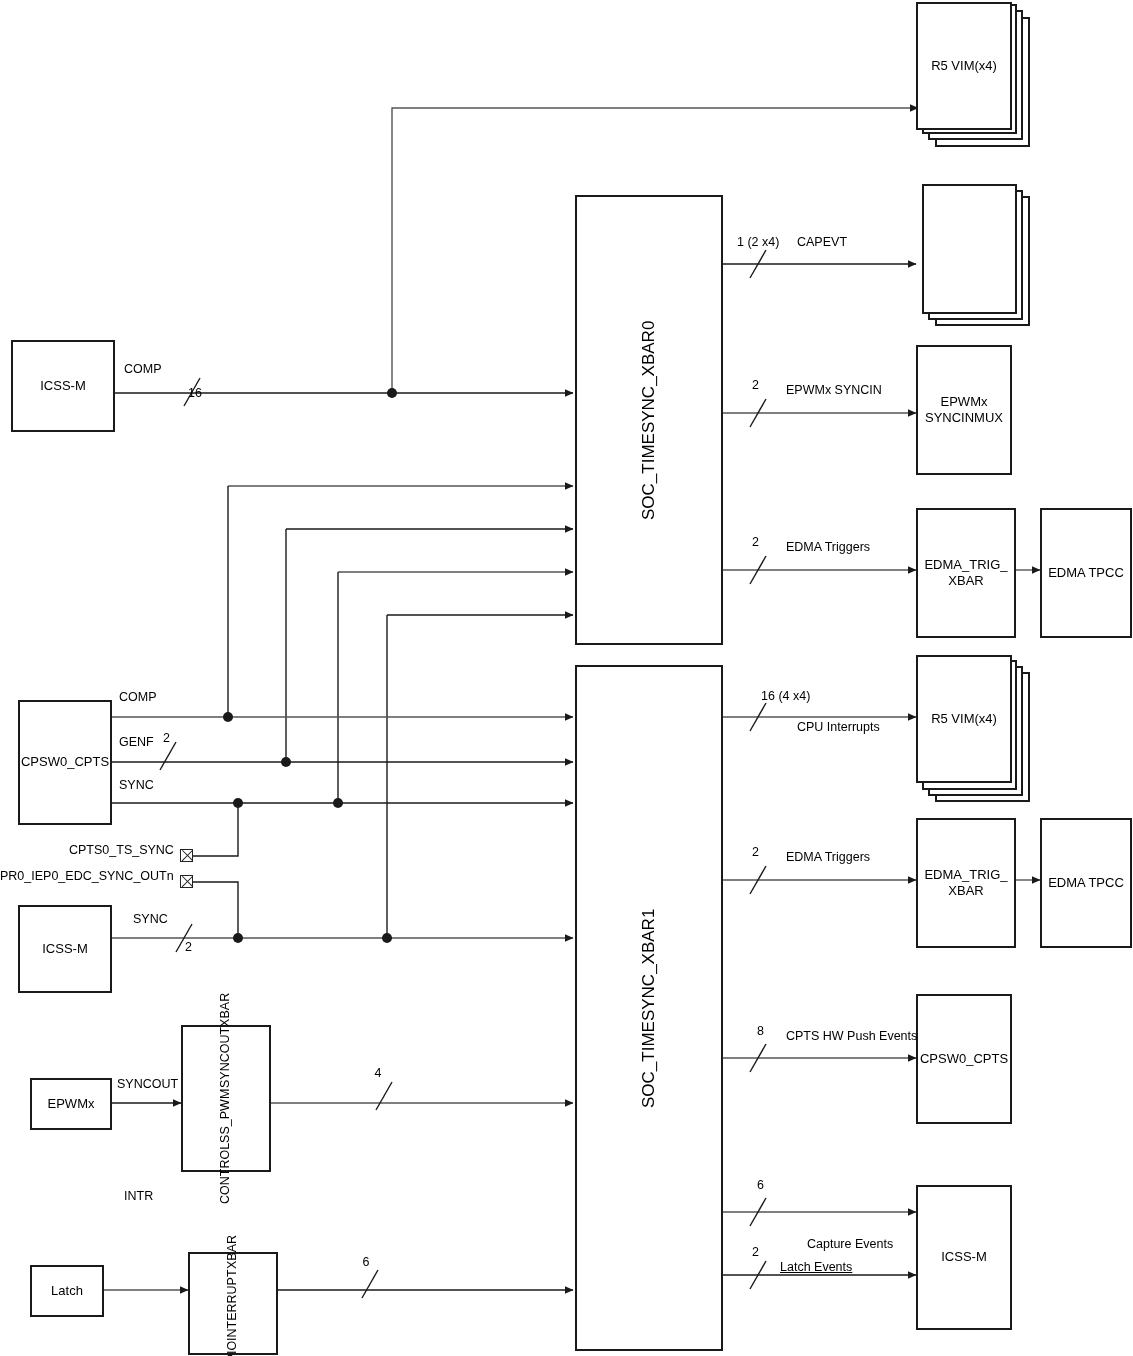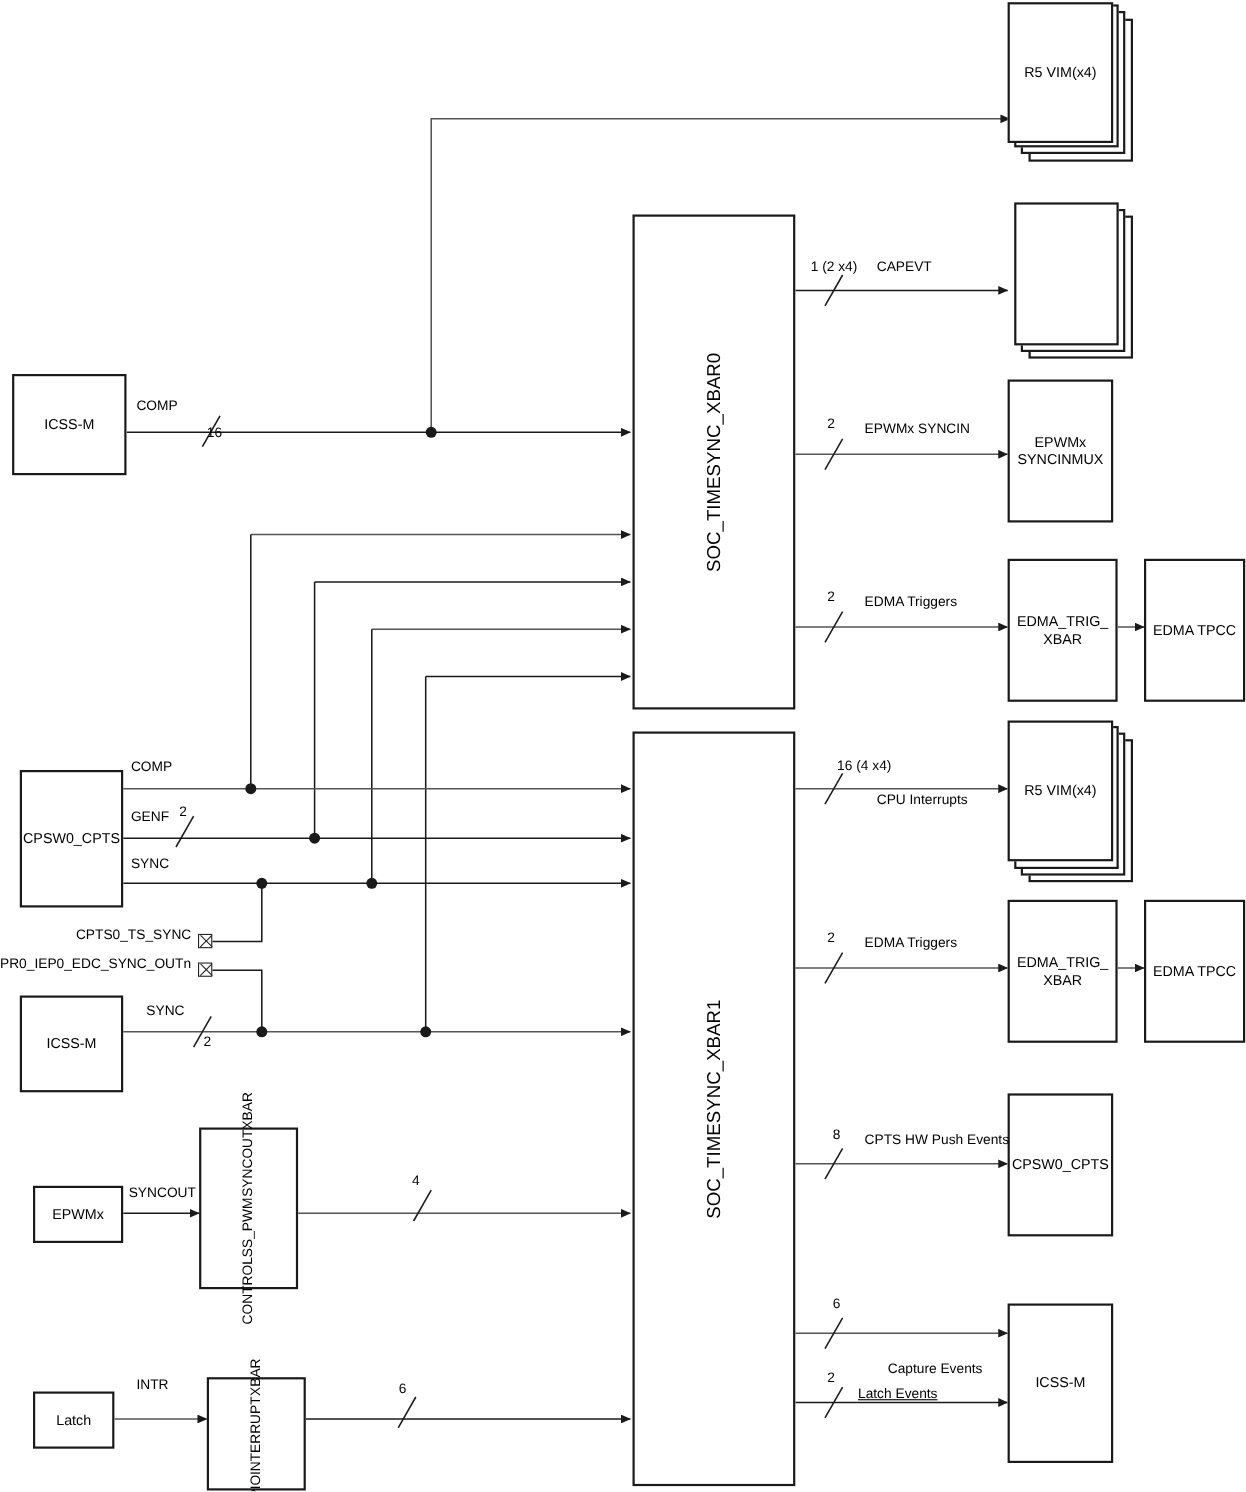--- a/index.html
+++ b/index.html
@@ -246,21 +246,21 @@
 
   <div class="lbl" style="left:69px;top:843px;">CPTS0_TS_SYNC</div>
   <div class="lbl" style="left:0px;top:869px;">PR0_IEP0_EDC_SYNC_OUTn</div>
 
   <div class="lbl" style="left:133px;top:912px;">SYNC</div>
   <div class="lbl" style="left:185px;top:940px;">2</div>
 
   <div class="lbl" style="left:117px;top:1077px;">SYNCOUT</div>
   <div class="lbl c" style="left:378px;top:1066px;">4</div>
 
-  <div class="lbl" style="left:124px;top:1252px;">INTR</div>
+  <div class="lbl" style="left:124px;top:1189px;">INTR</div>
   <div class="lbl c" style="left:366px;top:1255px;">6</div>
 
   <div class="lbl" style="left:737px;top:235px;">1 (2 x4)</div>
   <div class="lbl" style="left:797px;top:235px;">CAPEVT</div>
 
   <div class="lbl" style="left:752px;top:378px;">2</div>
   <div class="lbl" style="left:786px;top:383px;">EPWMx SYNCIN</div>
 
   <div class="lbl" style="left:752px;top:535px;">2</div>
   <div class="lbl" style="left:786px;top:540px;">EDMA Triggers</div>

